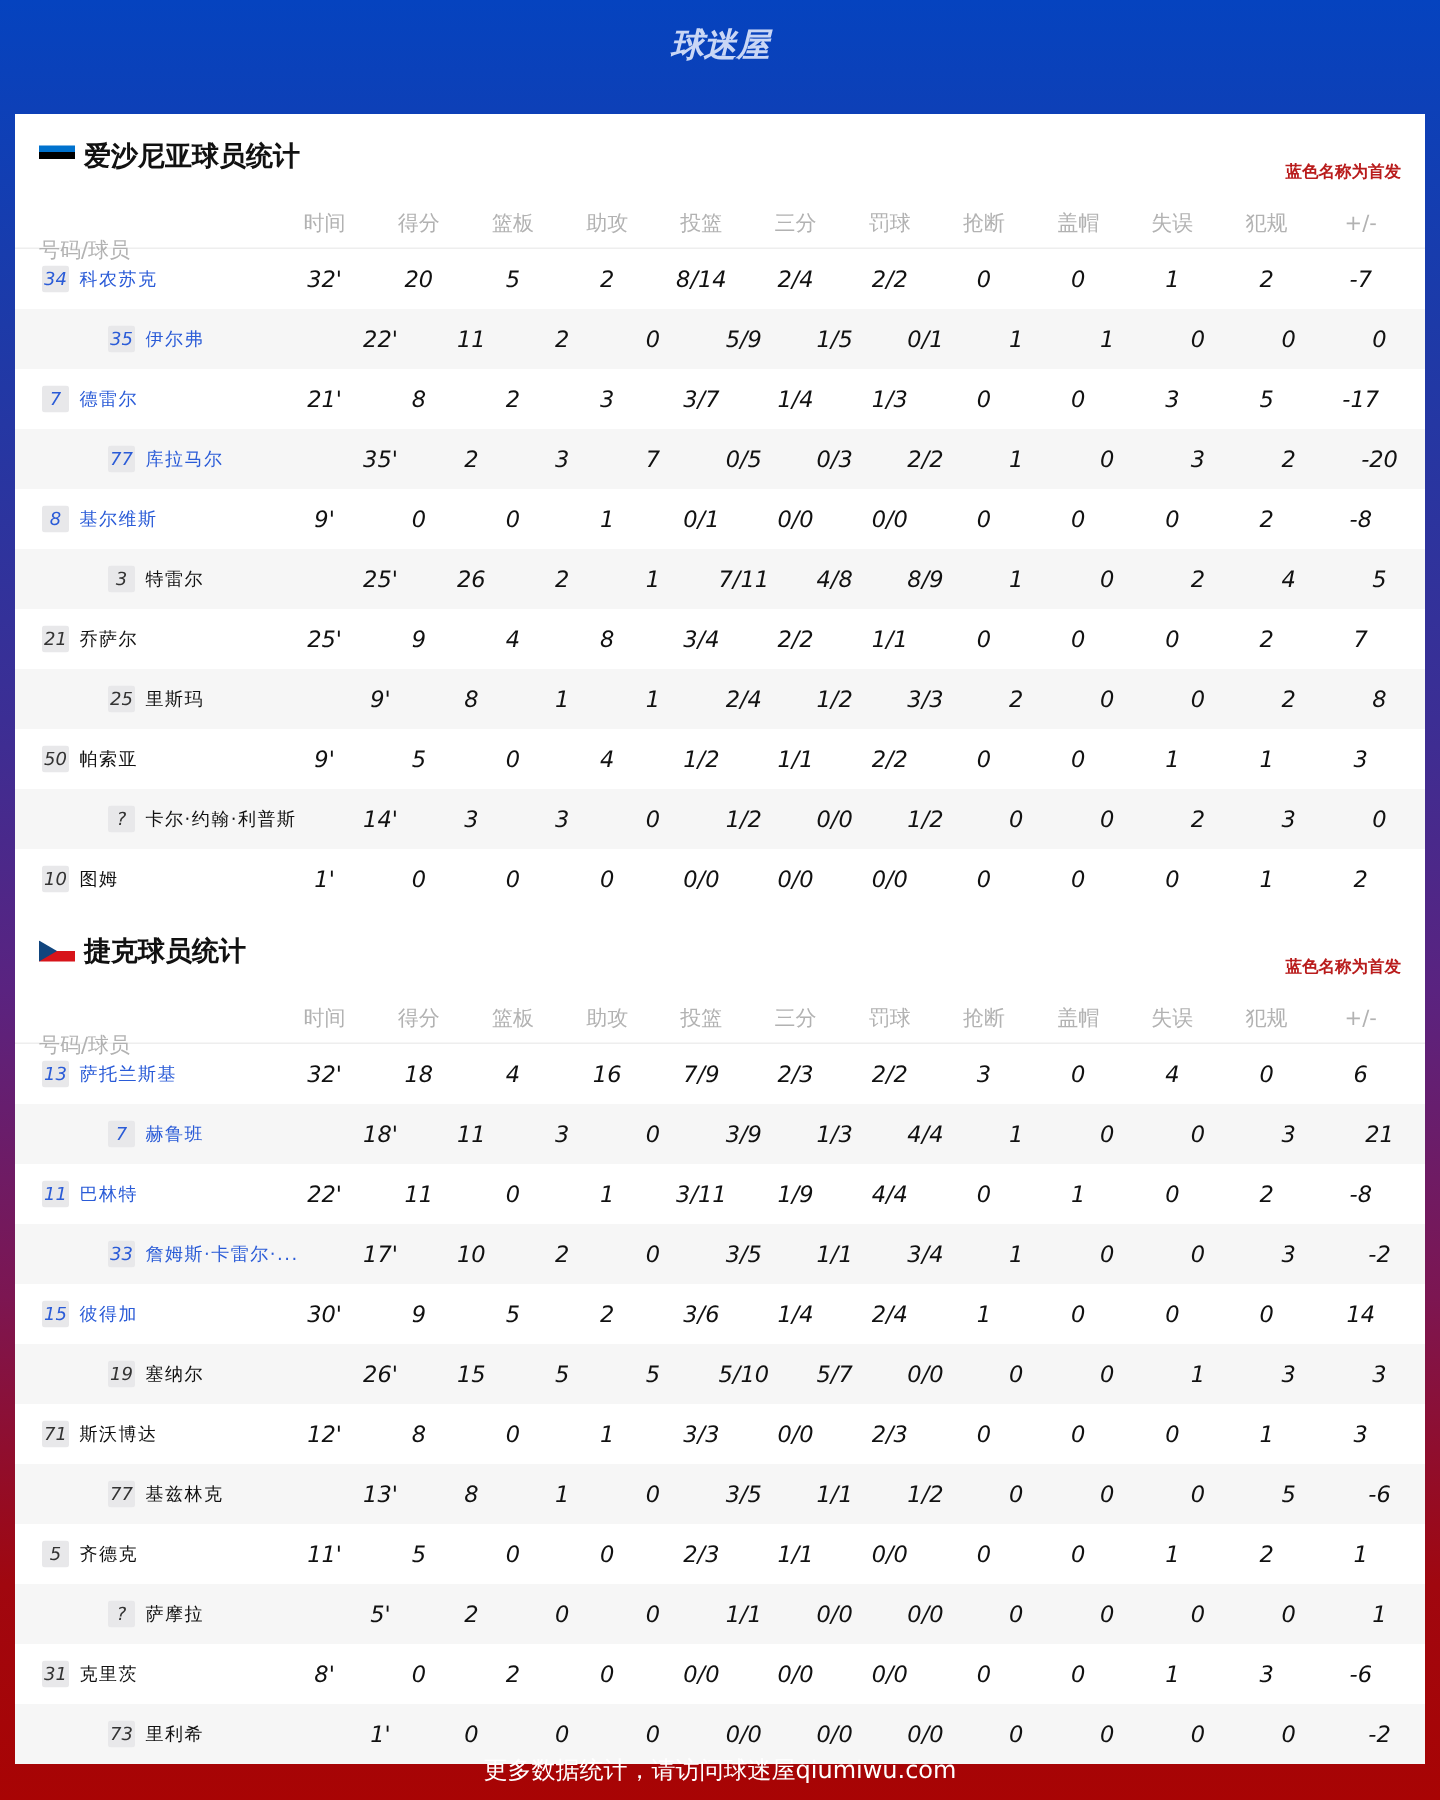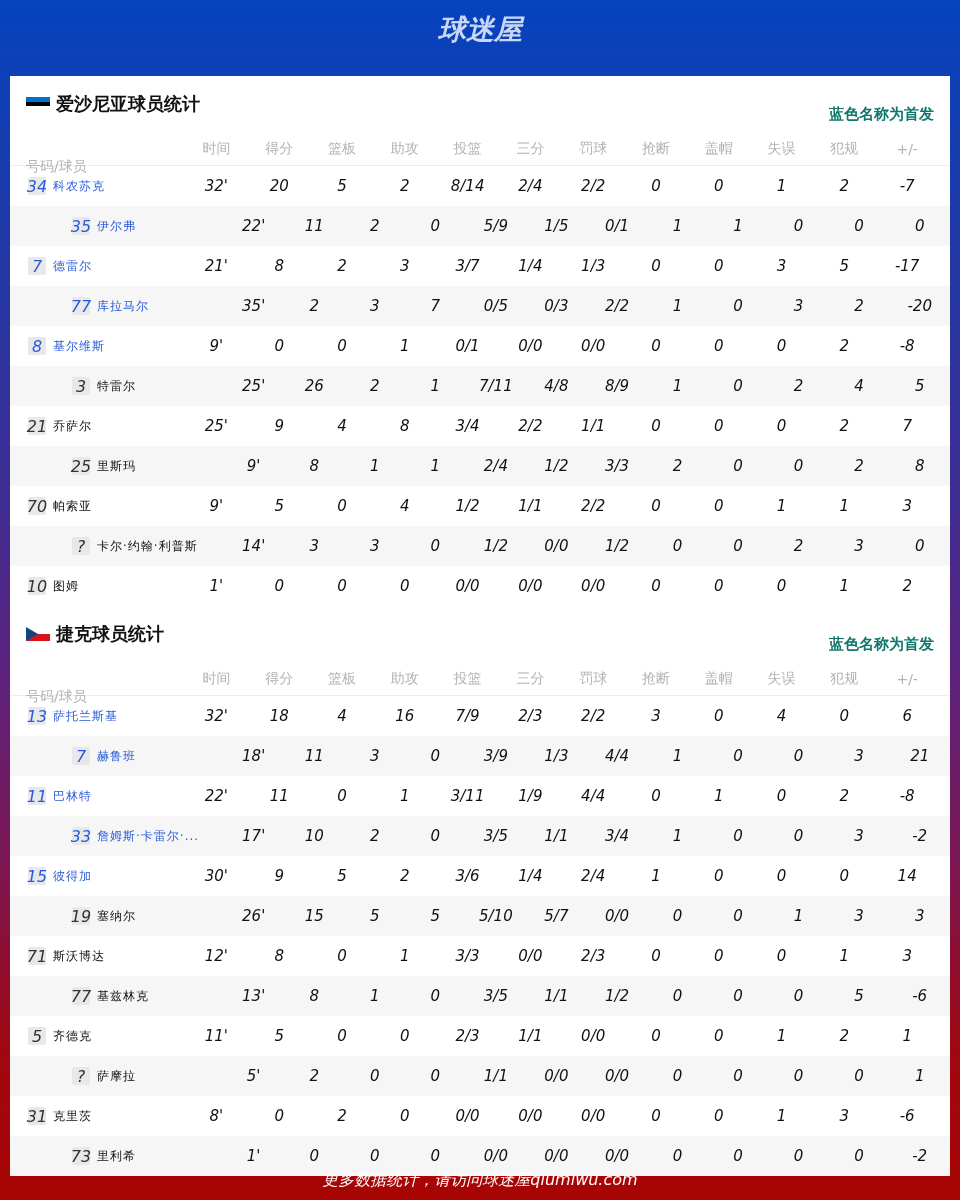--- a/index.html
+++ b/index.html
@@ -9,63 +9,63 @@
       background: linear-gradient(180deg, #0543bf 0%, #1d3aa8 18%, #3c2e94 40%, #5a2380 55%, #7c1652 72%, #a0070f 88%, #a80404 100%);
       position: relative;
     }
     .topbar {
       height: 60px;
       display: flex; align-items: center; justify-content: center;
     }
     .logo {
       font-family: "DejaVu Sans", sans-serif;
       font-weight: bold; font-style: italic;
-      font-size: 28px; color: #c9d6f5; letter-spacing: 0px;
+      font-size: 22px; color: #c9d6f5; letter-spacing: 0px;
     }
     .card {
       position: absolute; left: 10px; top: 76px; width: 940px; height: 1100px;
       background: #ffffff;
     }
     .section-head {
       height: 56px; display: flex; align-items: center; justify-content: space-between;
       padding: 0 16px 0 16px;
     }
     .section-title { display: flex; align-items: center; gap: 6px; }
     .flag { width: 24px; height: 14px; display: inline-block; position: relative; }
     .flag-ee { background: linear-gradient(180deg, #0072ce 0 33%, #000 33% 66%, #fff 66% 100%); }
     .flag-cz { background: linear-gradient(180deg, #ffffff 0 50%, #d7141a 50% 100%); overflow: hidden; }
     .flag-cz::before {
       content: ""; position: absolute; left: 0; top: 0; width: 0; height: 0;
       border-top: 7px solid transparent; border-bottom: 7px solid transparent;
       border-left: 12px solid #11457e;
     }
     .title-text { font-size: 18px; font-weight: bold; color: #111; }
-    .starter-note { font-size: 15px; color: #0f766e; font-weight: bold; margin-top: 21px; }
+    .starter-note { font-size: 11px; color: #b91c1c; font-weight: bold; margin-top: 21px; }
     .thead {
       height: 34px; display: flex; align-items: center;
       border-bottom: 1px solid #eeeeee; color: #b2b2b2; font-size: 14px;
     }
     .row { height: 40px; display: flex; align-items: center; font-size: 15px; color: #111; }
     .row.alt { background: #f6f6f6; padding-left: 44px; }
     .c-player { width: 175px; padding-left: 18px; display: flex; align-items: center; gap: 7px; white-space: nowrap; overflow: hidden; }
     .c-stat { width: 62.8px; text-align: center; font-style: italic; font-family: "DejaVu Sans", sans-serif; }
     .thead .c-stat { font-style: normal; }
     .thead .c-player { padding-left: 16px; margin-top: 36px; }
     .jersey {
-      width: 18px; height: 18px; background: #e8e8ea; font-size: 16px; font-style: italic;
+      width: 18px; height: 18px; background: #e8e8ea; font-size: 12px; font-style: italic;
       display: inline-flex; align-items: center; justify-content: center; color: #333;
       border-radius: 2px; flex-shrink: 0;
     }
     .starter .jersey { color: #2a5bd7; }
     .pname { font-size: 12px; letter-spacing: 1px; }
     .starter .pname { color: #2a5bd7; }
     .footer {
       position: absolute; left: 0; top: 1160px; width: 960px; height: 40px;
       display: flex; align-items: center; justify-content: center;
-      color: #ffffff; font-size: 16px; font-style: italic;
+      color: #ffffff; font-size: 16px;
     }
   </style>
 </head>
 <body>
 
 <div class="topbar">
   <span class="logo">球迷屋</span>
 </div>
 
 <div class="card">
@@ -232,21 +232,21 @@
           <span class="c-stat">1/2</span>
           <span class="c-stat">3/3</span>
           <span class="c-stat">2</span>
           <span class="c-stat">0</span>
           <span class="c-stat">0</span>
           <span class="c-stat">2</span>
           <span class="c-stat">8</span>
         </div>
         <div class="row">
           <span class="c-player">
-            <span class="jersey">70</span>
+            <span class="jersey">50</span>
             <span class="pname">帕索亚</span>
           </span>
           <span class="c-stat">9'</span>
           <span class="c-stat">5</span>
           <span class="c-stat">0</span>
           <span class="c-stat">4</span>
           <span class="c-stat">1/2</span>
           <span class="c-stat">1/1</span>
           <span class="c-stat">2/2</span>
           <span class="c-stat">0</span>

